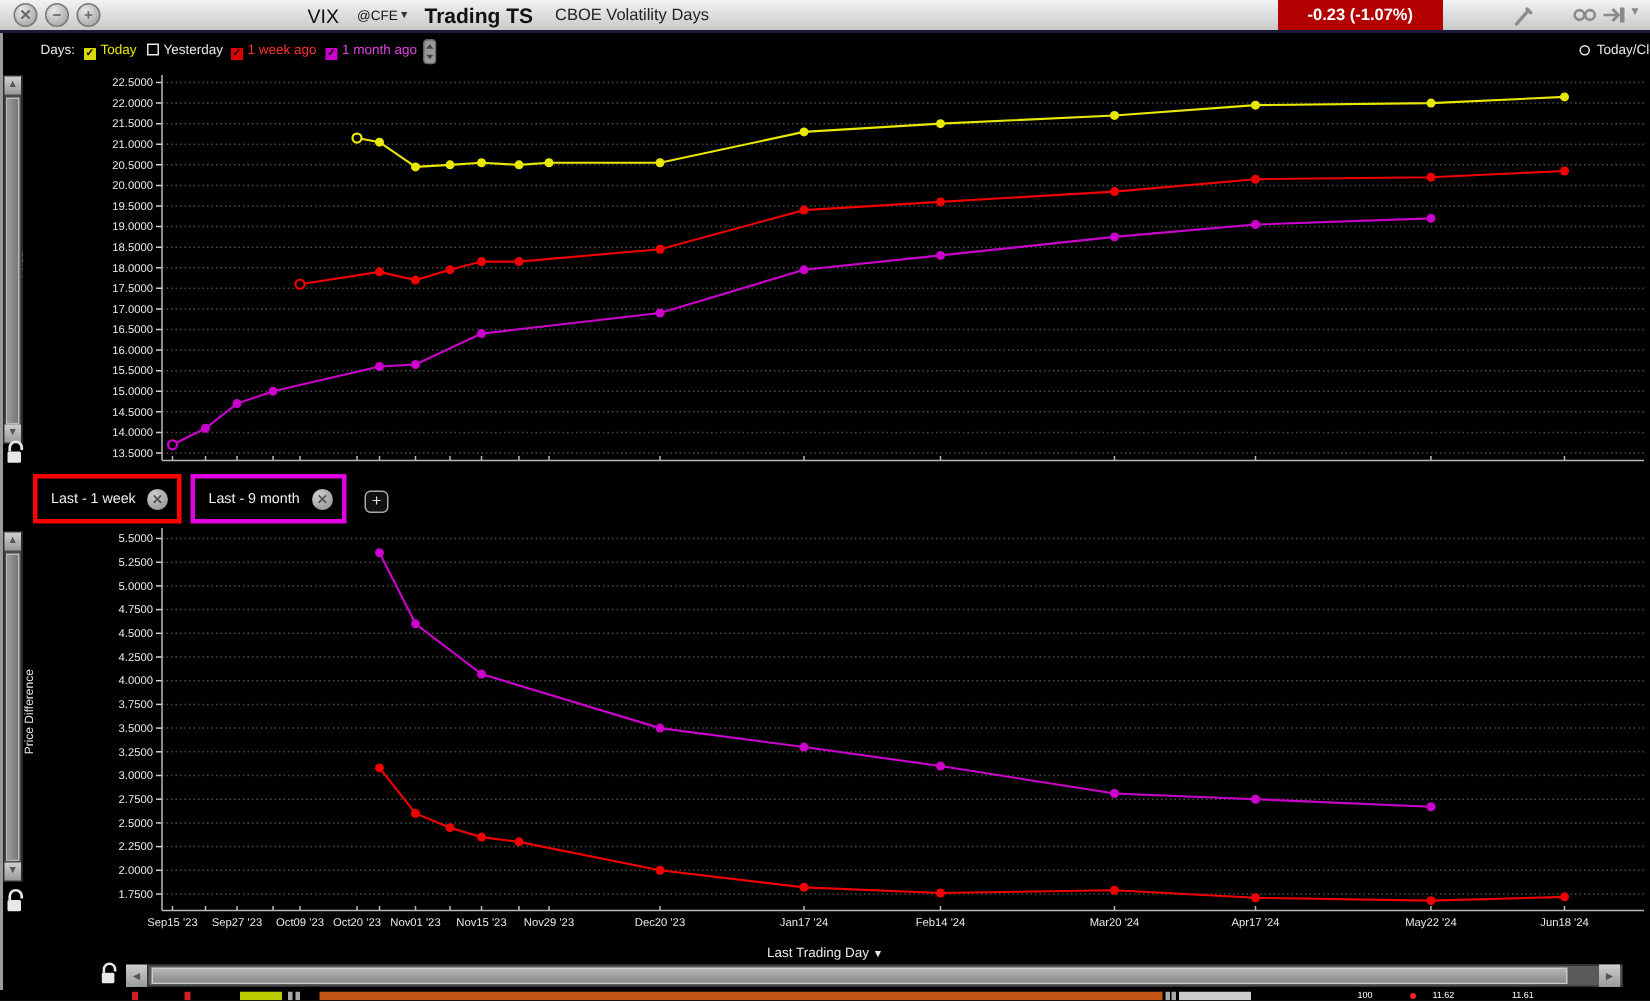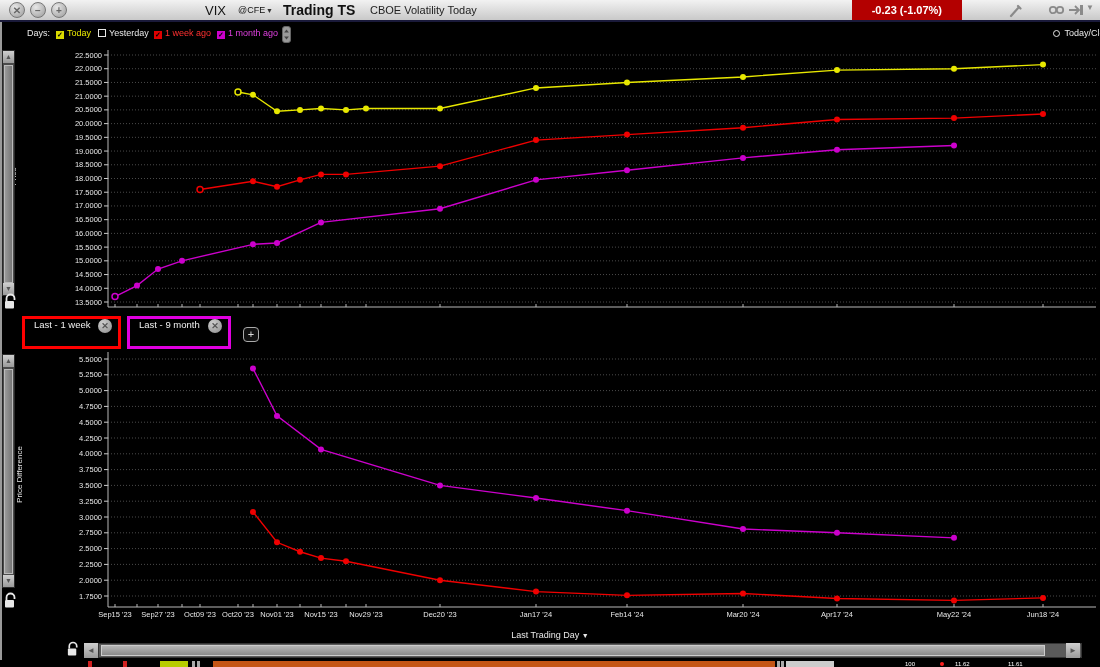--- a/index.html
+++ b/index.html
@@ -30,21 +30,21 @@
   .vscroll{position:absolute;width:13px;background:#4a4a4a;border:1px solid #2a2a2a;box-sizing:border-box;}
   .sbtn{position:absolute;left:0;width:11px;height:12px;background:linear-gradient(#cfcfcf,#9a9a9a);
         color:#555;font-size:7px;text-align:center;line-height:12px;}
   .vthumb{position:absolute;left:1px;width:9px;background:linear-gradient(90deg,#9a9a9a,#777);border:1px solid #bbb;box-sizing:border-box;}
   .hscroll-track{position:absolute;height:15px;background:#5a5a5a;border:1px solid #333;box-sizing:border-box;}
   .hthumb{position:absolute;top:1px;height:11px;background:linear-gradient(#b5b5b5,#8a8a8a);border:1px solid #ccc;box-sizing:border-box;}
   .hbtn{position:absolute;width:14px;height:15px;background:linear-gradient(#cfcfcf,#9a9a9a);
         color:#555;font-size:8px;text-align:center;line-height:15px;}
   
   .chip{position:absolute;top:316px;height:33px;background:#000;box-sizing:border-box;
-        display:flex;align-items:flex-start;padding:0 6px 0 9px;}
+        display:flex;align-items:center;padding:0 6px 0 9px;}
   .chip-label{color:#f0f0f0;font-size:9.5px;white-space:nowrap;flex:1;}
   .chip-x{width:14px;height:14px;border-radius:50%;background:radial-gradient(circle at 35% 30%,#cfcfcf,#8a8a8a);
         color:#555;font-size:9px;line-height:14px;text-align:center;font-weight:bold;margin-left:6px;}
   #add-tab-btn{position:absolute;left:243px;top:327px;width:16px;height:15px;border:1.5px solid #aaa;border-radius:4px;
         color:#ddd;background:#111;font-size:11px;line-height:13px;text-align:center;box-sizing:border-box;}
   #xaxis-title{position:absolute;top:630px;width:1100px;text-align:center;color:#e8e8e8;font-size:9px;}
   
   #bottom-strip{position:absolute;left:0;top:661px;width:1100px;height:6px;background:#000;overflow:hidden;}
   .strip-seg{position:absolute;top:0;height:6px;}
   .strip-txt{position:absolute;top:0;color:#fff;font-size:6px;line-height:7px;}
@@ -57,21 +57,21 @@
 
   <div id="titlebar" class="abs">
     <div class="winbtn" style="left:9px">✕</div>
     <div class="winbtn" style="left:30px">−</div>
     <div class="winbtn" style="left:51px">+</div>
 
     <span class="tb-text" style="left:205px;font-weight:normal;font-size:13px">VIX</span>
     <span class="tb-text" style="left:238px;font-weight:normal;font-size:9px">@CFE</span>
     <span class="tb-text" style="left:266px;font-size:7px;color:#333">▼</span>
     <span class="tb-text" style="left:283px;font-weight:bold;font-size:14px">Trading TS</span>
-    <span class="tb-text" style="left:370px;font-size:11px;color:#222">CBOE Volatility Today</span>
+    <span class="tb-text" style="left:370px;font-size:11px;color:#222">CBOE Volatility Days</span>
 
     <span class="tb-text" style="right:216px;font-weight:bold;font-size:10px">21.17</span>
     <span class="tb-text" id="quote-change" style="right:138px;font-size:11px">-0.23  (-1.07%)</span>
 
     <span class="tb-icon" style="left:1008px">
       <svg width="16" height="16" viewBox="0 0 16 16">
           <path d="M3 13 L11 4 M10 3 l2.5 2.5" stroke="#8a8a8a" stroke-width="2.2" fill="none" stroke-linecap="round"></path>
         </svg>
     </span>
     <span class="tb-icon" style="left:1048px">

